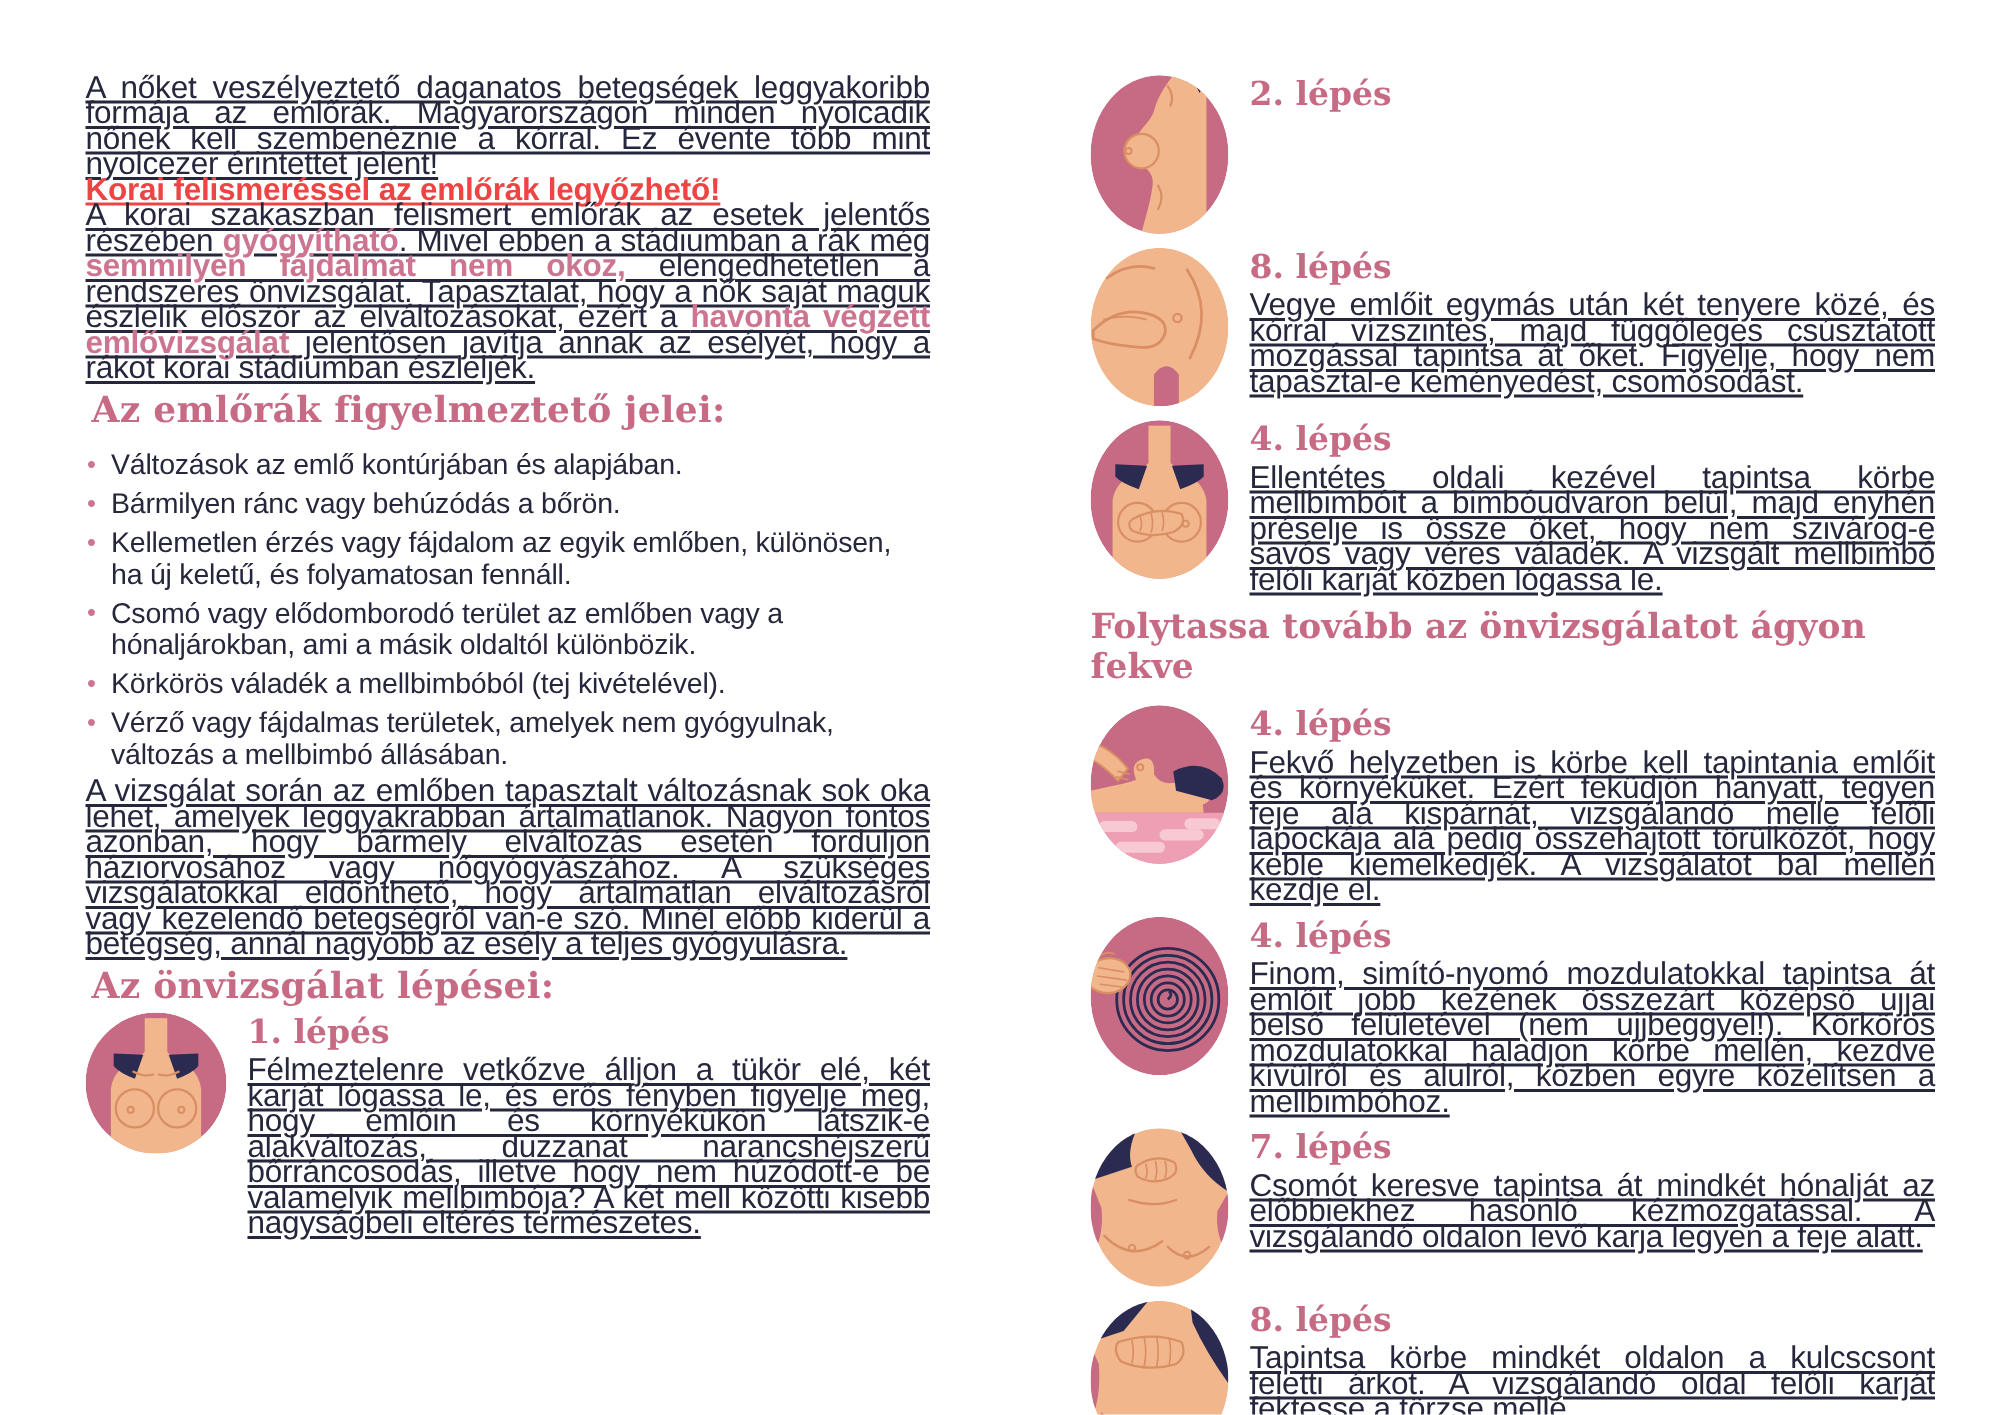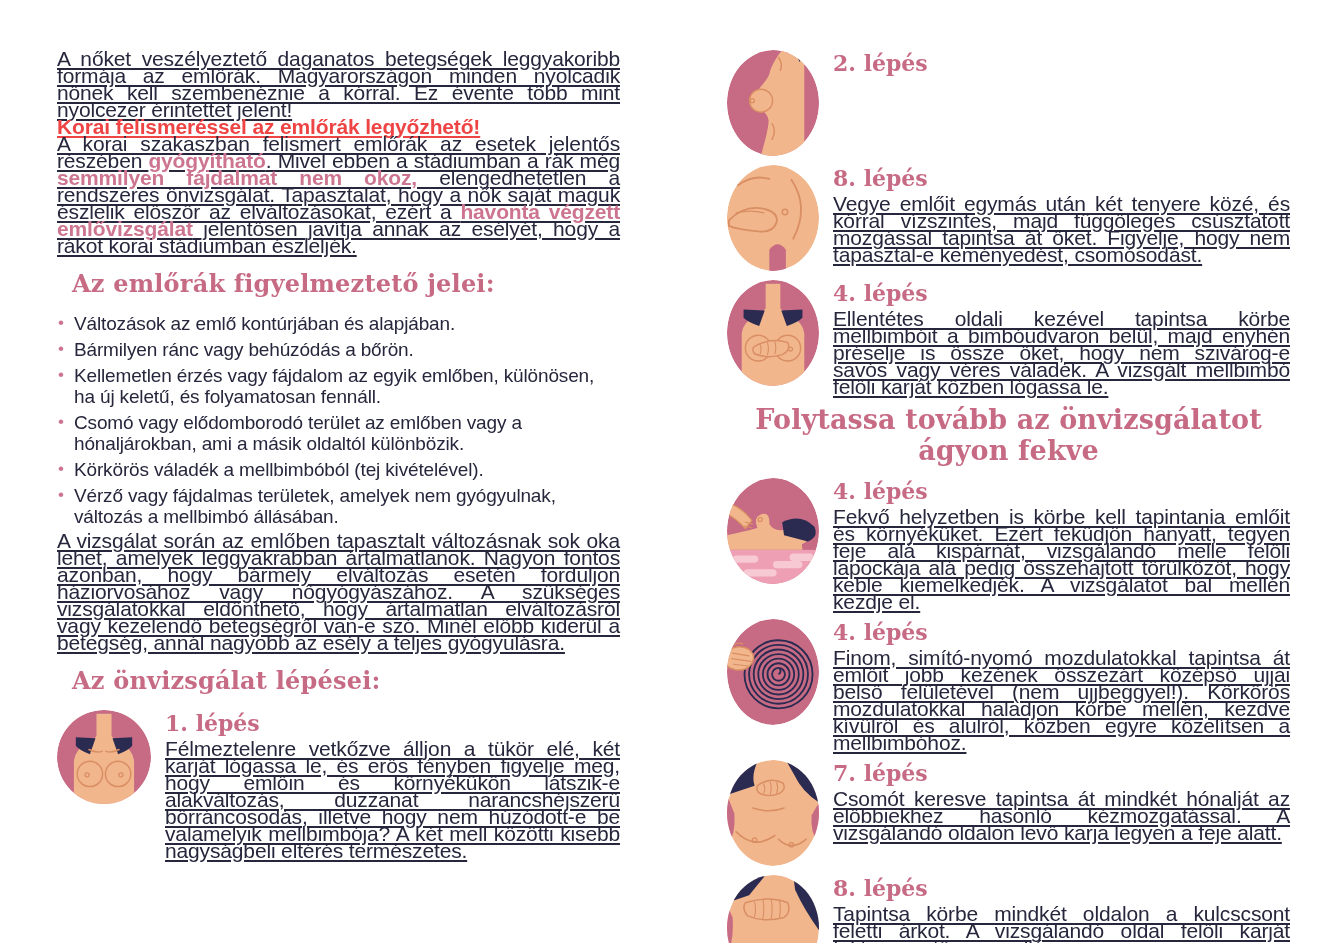--- a/index.html
+++ b/index.html
@@ -11,39 +11,39 @@
   .col { width:563px; }
   .col-left { margin-right:107px; }
   p.body-text, .step-text {
     margin:0; font-size:21px; line-height:17px; text-align:justify;
     letter-spacing:-0.15px;
     text-decoration:underline;
   }
   .pink-bold { color:#cd7590; font-weight:bold; }
   .highlight-line { color:#ef4444; font-weight:bold; text-align:left; }
   .slab { font-family:"DejaVu Serif","Liberation Serif",serif; font-weight:bold; color:#c76a84; }
-  h2.section-heading { font-size:24px; margin:15px; letter-spacing:0.2px; }
+  h2.section-heading { font-size:24px; margin:4px; letter-spacing:0.2px; }
   .mt-early { margin-top:22px; }
   .mt-warning-heading { margin-top:25px; }
   .mt-advice { margin-top:22px; }
   .mt-steps-heading { margin-top:27px; margin-bottom:18px; }
   ul.warnings { list-style:none; margin:13px 0 0; padding:0; }
   ul.warnings li {
     position:relative; padding-left:17px; margin-bottom:5px;
     font-size:19px; line-height:21px; letter-spacing:-0.15px; text-align:left;
   }
   ul.warnings li::before { content:"\2022"; position:absolute; left:1px; top:-1px; color:#cd7590; font-size:17px; }
   .step { display:flex; margin-bottom:9px; }
   .step-icon { flex:0 0 92px; margin-right:14px; }
   .step-icon svg { display:block; }
   .step-title {
     font-family:"DejaVu Serif","Liberation Serif",serif; font-weight:bold;
     color:#c76a84; font-size:22px; margin:0 0 4px; line-height:26px;
   }
-  h2.lying-heading { font-size:27px; margin:4px 0 12px; letter-spacing:0.1px;text-align:center; }
+  h2.lying-heading { font-size:23px; margin:4px 0 12px; letter-spacing:0.1px; }
 </style>
 </head>
 <body>
 
 <div class="page">
 
   <div class="col col-left">
     <p class="body-text">A nőket veszélyeztető daganatos betegségek leggyakoribb formája az emlőrák. Magyarországon minden nyolcadik nőnek kell szembenéznie a kórral. Ez évente több mint nyolcezer érintettet jelent!</p>
     <p class="body-text highlight-line">Korai felismeréssel az emlőrák legyőzhető!</p>
 

